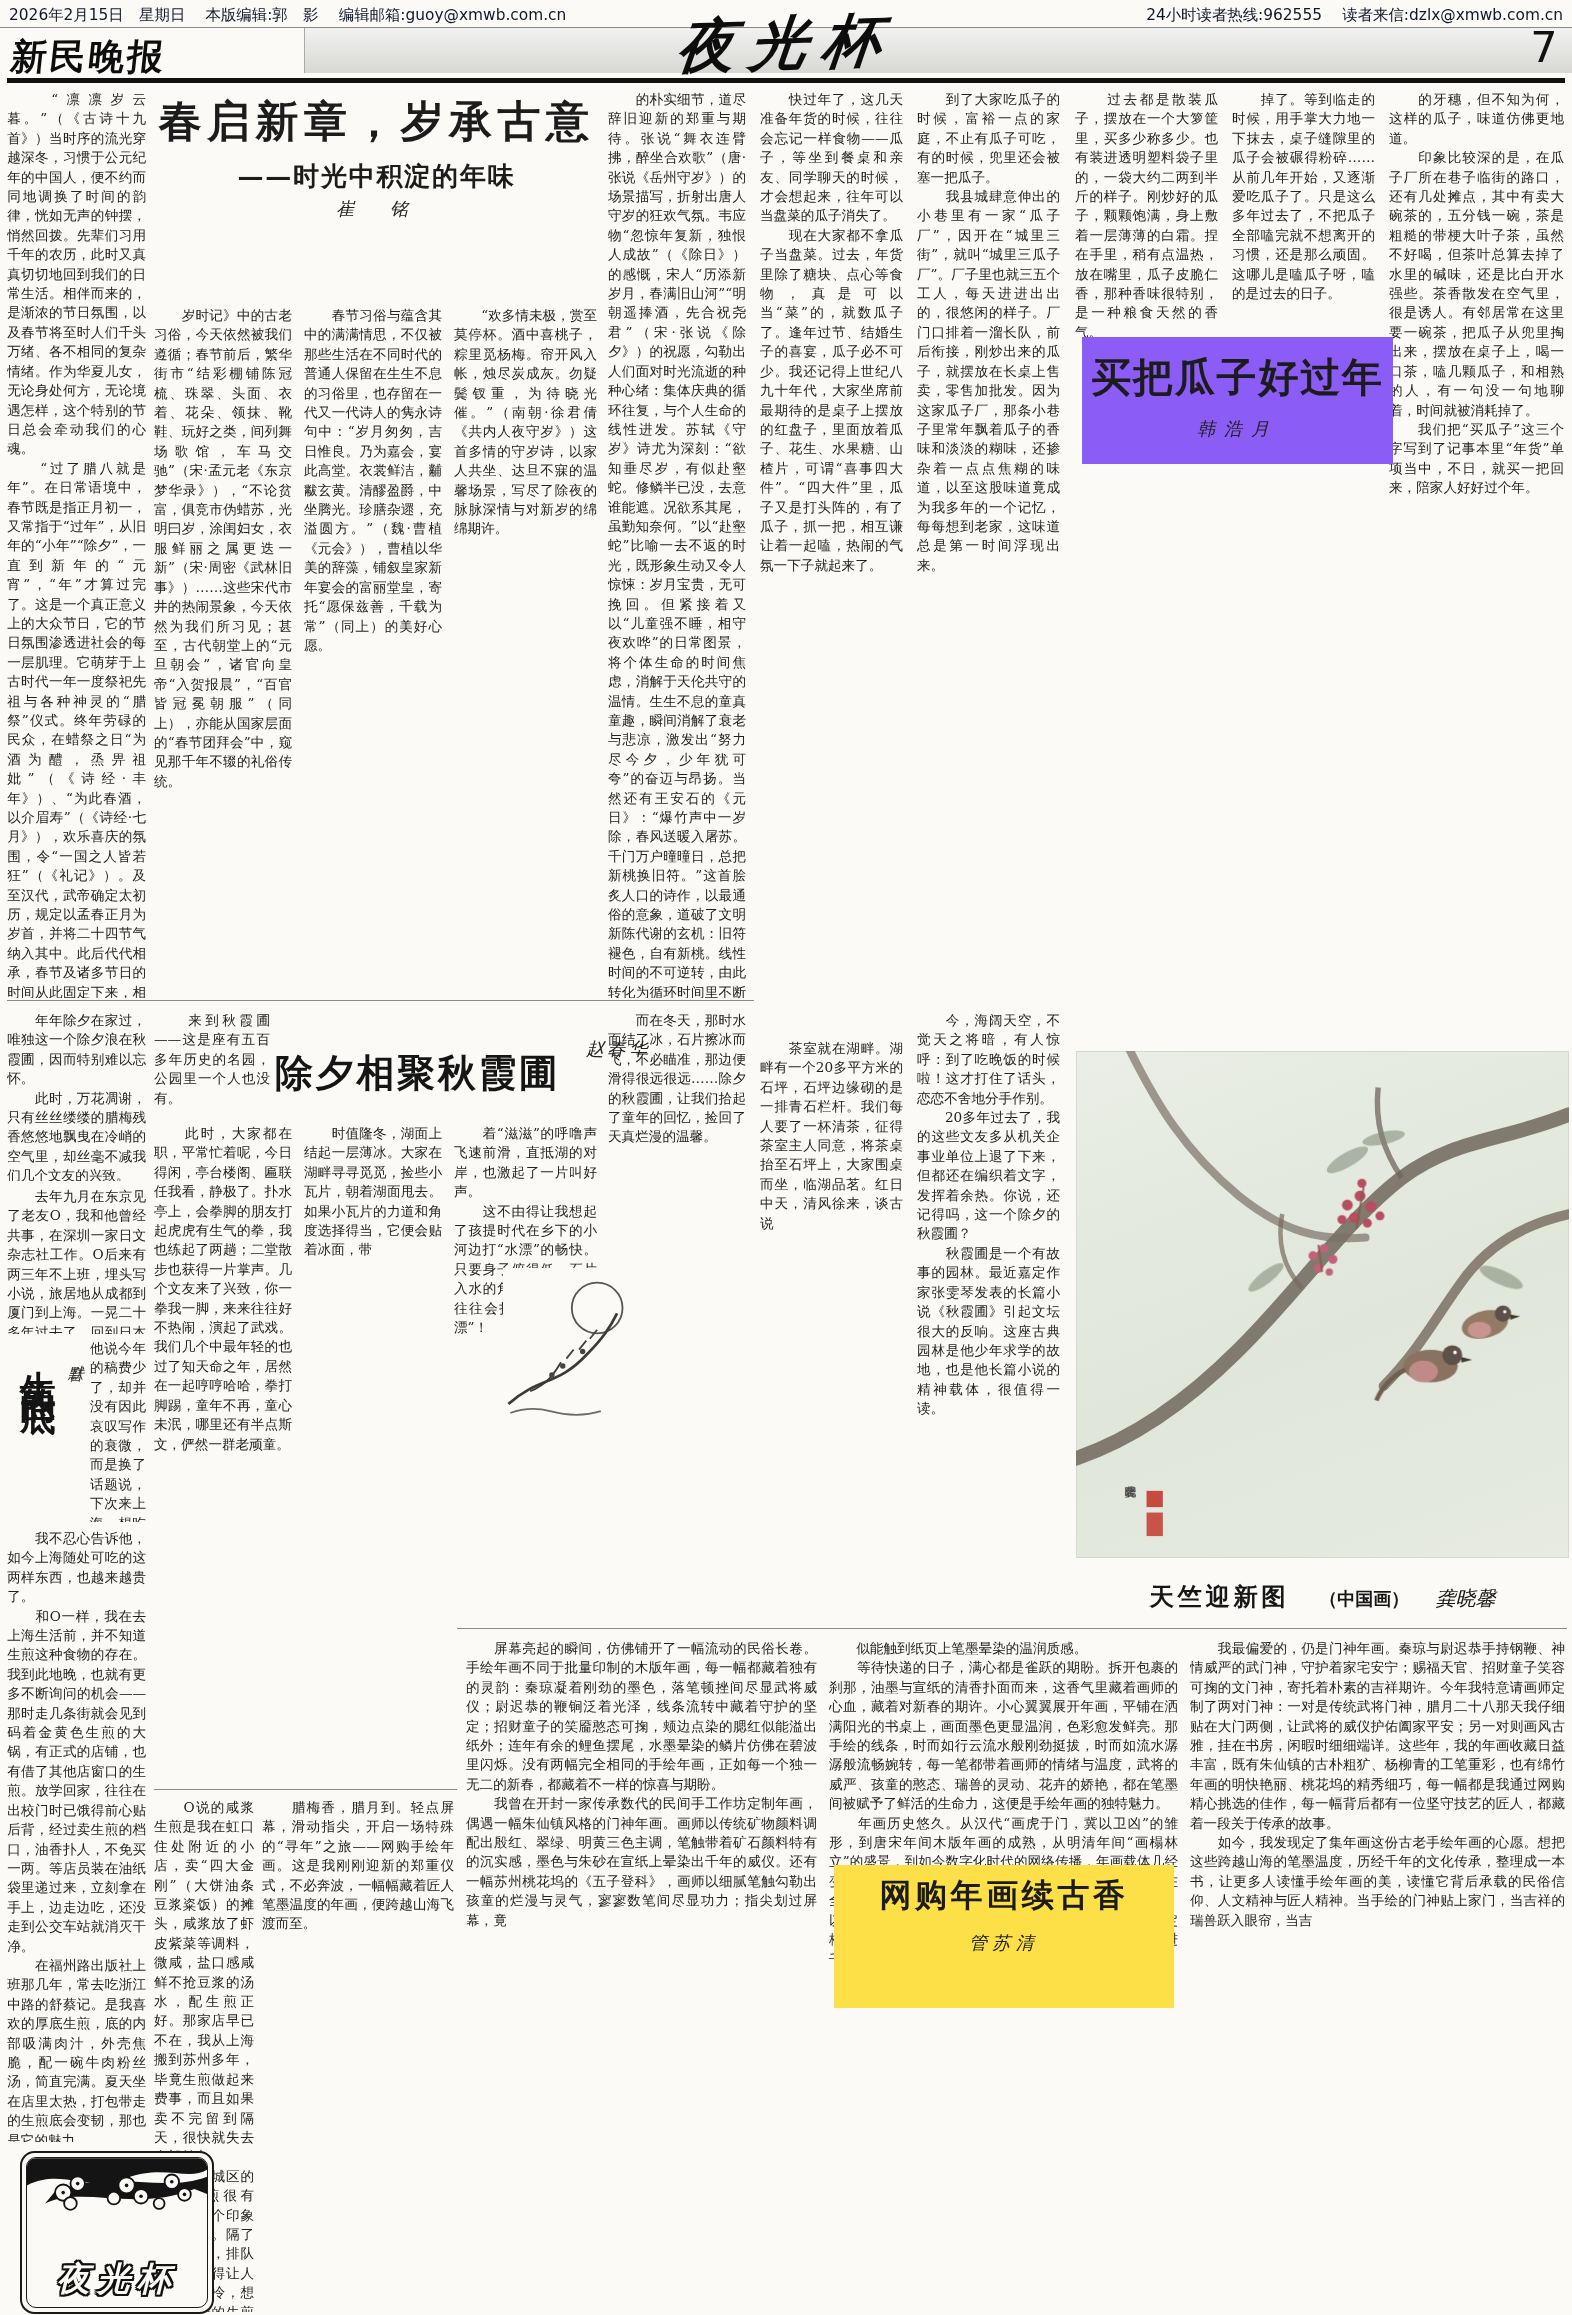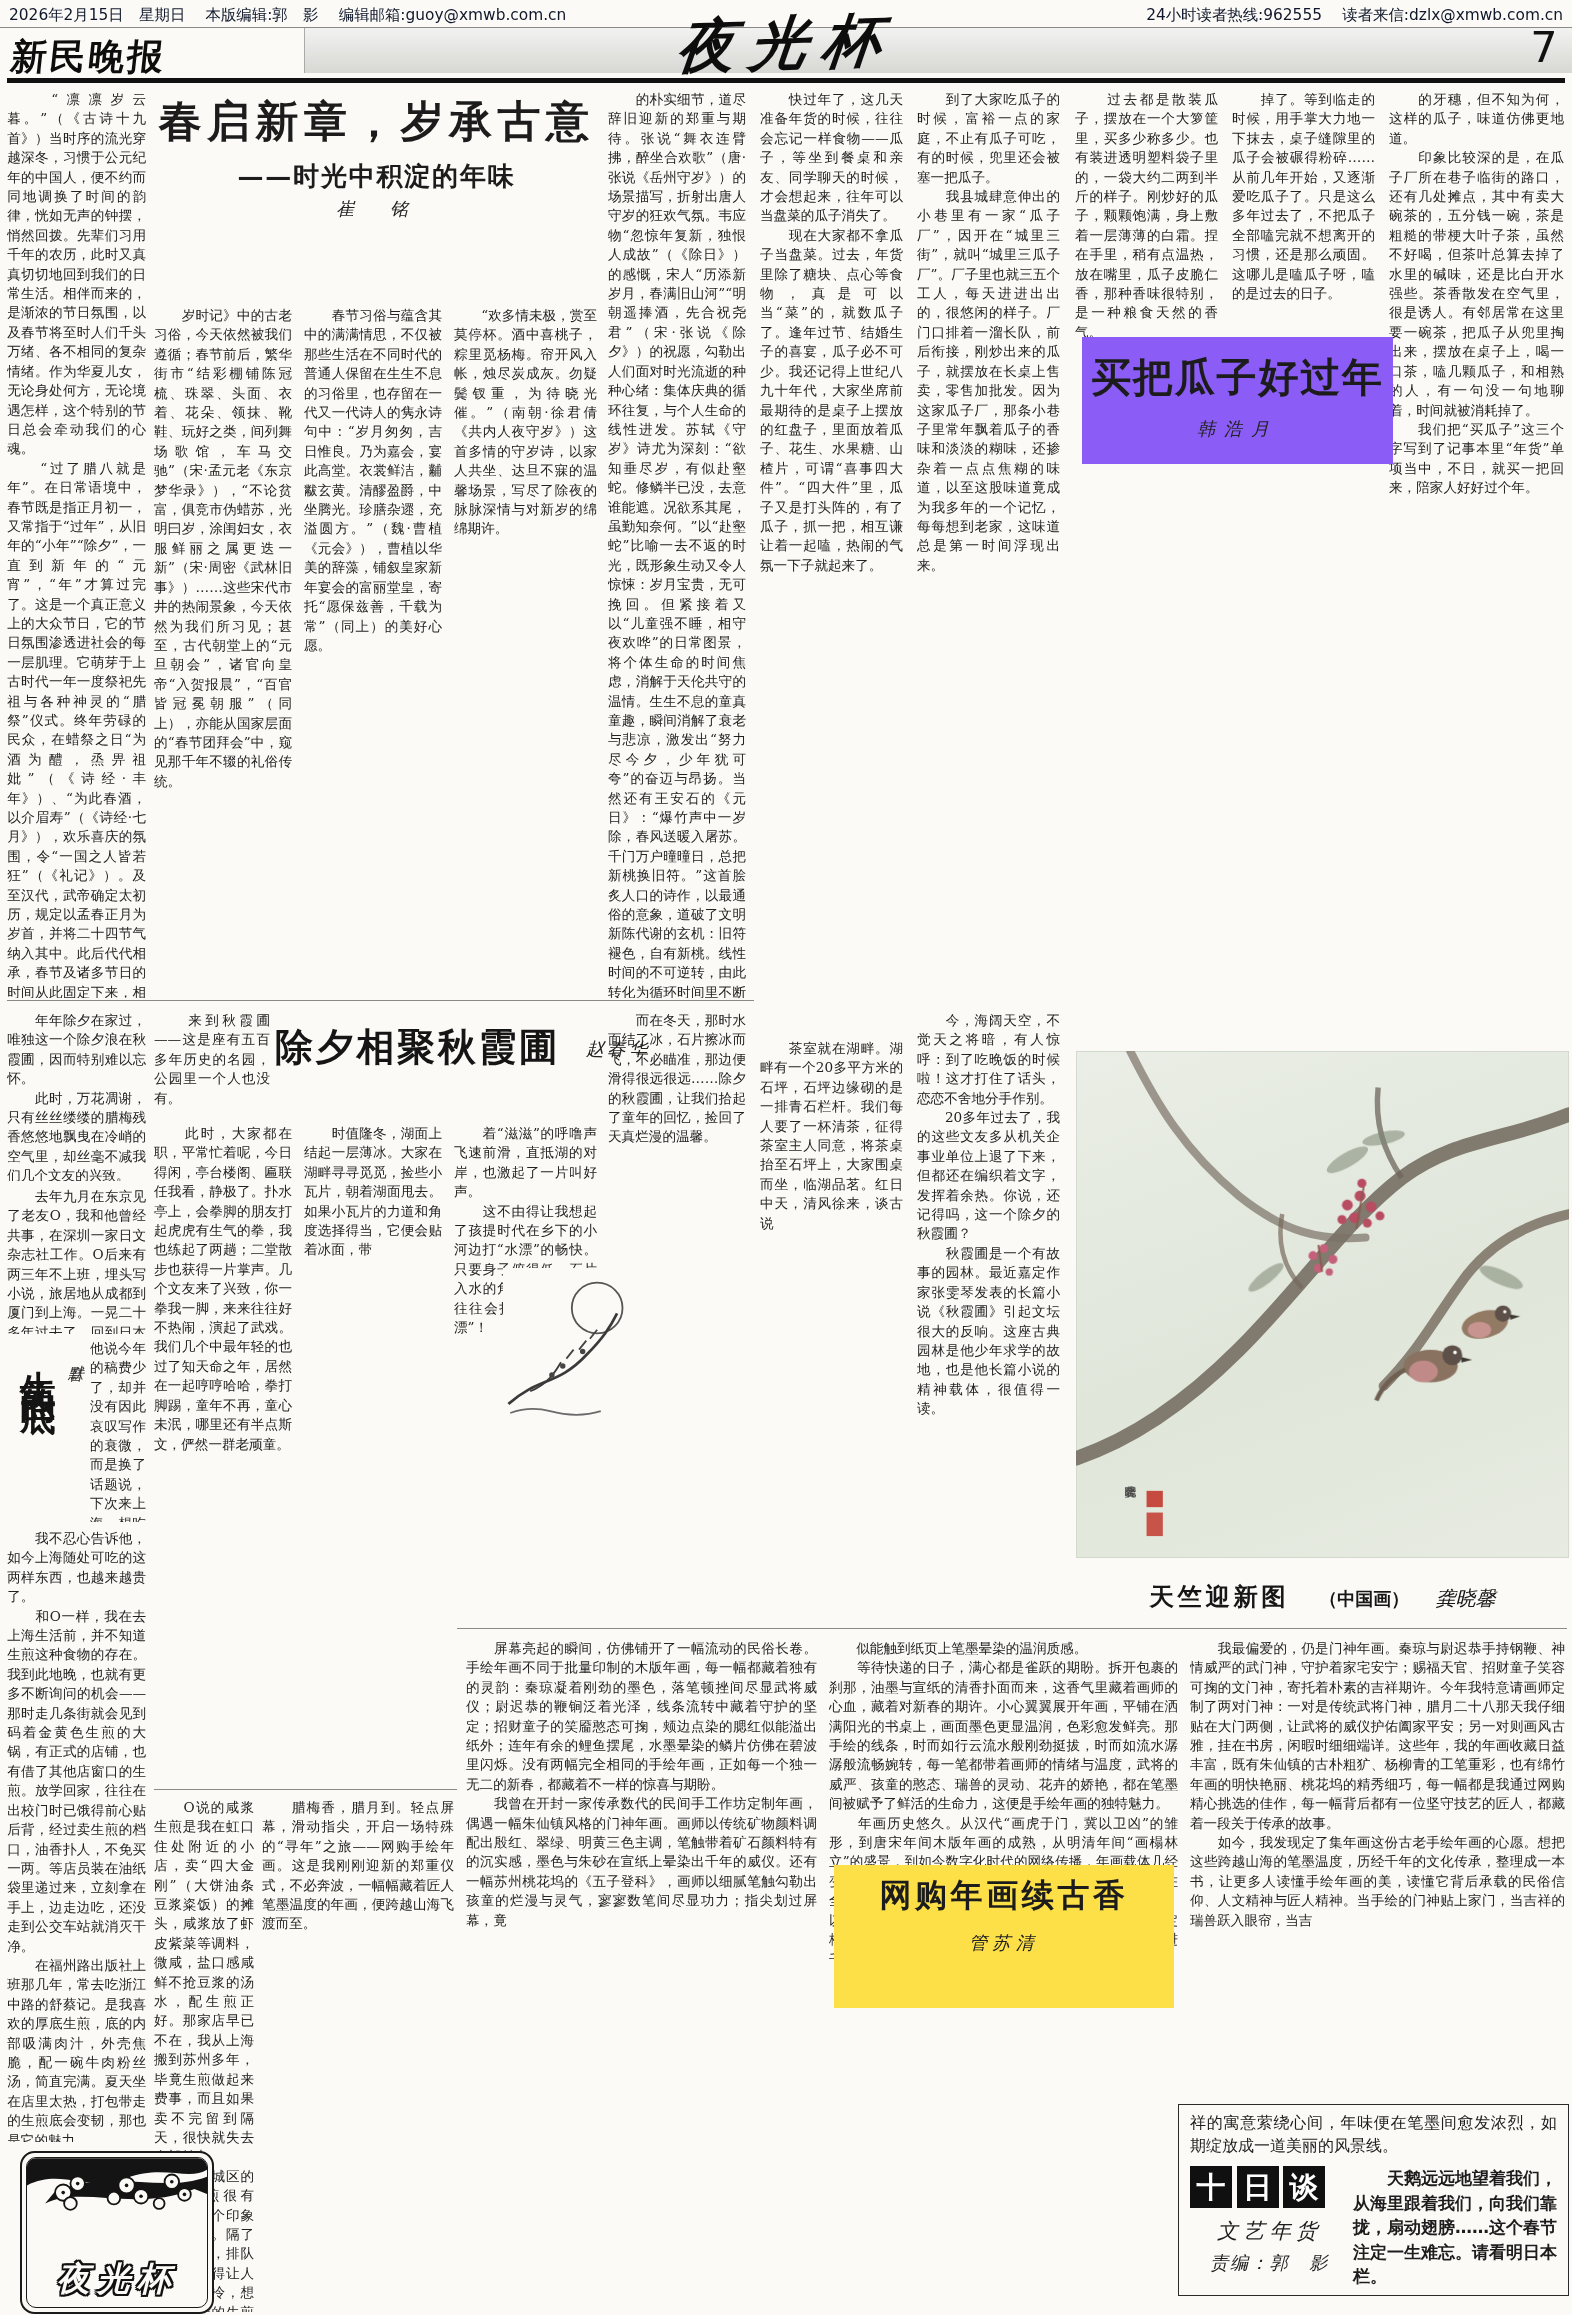--- a/index.html
+++ b/index.html
@@ -105,21 +105,21 @@
   <div class="h-guazi" style="left:1082px;top:337px;width:311px;height:127px;">
     <div class="t" style="margin-top:12.7px;">买把瓜子好过年</div>
     <div class="byline" style="margin-top:12.7px;">韩浩月</div>
   </div>
 
   <div class="thinrule" style="left:7.2px;top:1000px;width:747px;"></div>
 
   <div class="col" style="left:7.2px;top:1011px;width:139px;height:170px;">　　年年除夕在家过，唯独这一个除夕浪在秋霞圃，因而特别难以忘怀。
 　　此时，万花凋谢，只有丝丝缕缕的腊梅残香悠悠地飘曳在冷峭的空气里，却丝毫不减我们几个文友的兴致。</div>
   <div class="col" style="left:154px;top:1011px;width:116px;height:194px;">　　来到秋霞圃——这是座有五百多年历史的名园，公园里一个人也没有。</div>
-  <div class="h-chuxi" style="left:275px;top:1022px;text-align:center;">除夕相聚秋霞圃</div>
+  <div class="h-chuxi" style="left:275px;top:1048px;text-align:center;">除夕相聚秋霞圃</div>
   <div class="byline abs" style="left:586px;top:1037px;letter-spacing:3.6px;">赵春华</div>
   <div class="col" style="left:154px;top:1124px;width:138px;height:655px;">　　此时，大家都在职，平常忙着呢，今日得闲，亭台楼阁、匾联任我看，静极了。扑水亭上，会拳脚的朋友打起虎虎有生气的拳，我也练起了两趟；二堂散步也获得一片掌声。几个文友来了兴致，你一拳我一脚，来来往往好不热闹，演起了武戏。我们几个中最年轻的也过了知天命之年，居然在一起哼哼哈哈，拳打脚踢，童年不再，童心未泯，哪里还有半点斯文，俨然一群老顽童。</div>
   <div class="col" style="left:304px;top:1124px;width:138px;height:655px;">　　时值隆冬，湖面上结起一层薄冰。大家在湖畔寻寻觅觅，捡些小瓦片，朝着湖面甩去。如果小瓦片的力道和角度选择得当，它便会贴着冰面，带</div>
   <div class="col" style="left:454px;top:1124px;width:143px;height:494px;">　　着“滋滋”的呼噜声飞速前滑，直抵湖的对岸，也激起了一片叫好声。
 　　这不由得让我想起了孩提时代在乡下的小河边打“水漂”的畅快。只要身子俯得低，石片入水的角度选得恰当，往往会打出十几个“水漂”！</div>
   <div class="col" style="left:608px;top:1011px;width:138px;height:606px;">　　而在冬天，那时水面结了冰，石片擦冰而飞，不必瞄准，那边便滑得很远很远……除夕的秋霞圃，让我们拾起了童年的回忆，捡回了天真烂漫的温馨。</div>
   <div class="col" style="left:760px;top:1039px;width:143px;height:606px;">　　茶室就在湖畔。湖畔有一个20多平方米的石坪，石坪边缘砌的是一排青石栏杆。我们每人要了一杯清茶，征得茶室主人同意，将茶桌抬至石坪上，大家围桌而坐，临湖品茗。红日中天，清风徐来，谈古说</div>
   <div class="col" style="left:917px;top:1011px;width:143px;height:606px;">　　今，海阔天空，不觉天之将暗，有人惊呼：到了吃晚饭的时候啦！这才打住了话头，恋恋不舍地分手作别。
 　　20多年过去了，我的这些文友多从机关企事业单位上退了下来，但都还在编织着文字，发挥着余热。你说，还记得吗，这一个除夕的秋霞圃？
 　　秋霞圃是一个有故事的园林。最近嘉定作家张雯琴发表的长篇小说《秋霞圃》引起文坛很大的反响。这座古典园林是他少年求学的故地，也是他长篇小说的精神载体，很值得一读。</div>
@@ -247,28 +247,15 @@
   <div class="col" style="left:829px;top:1639px;width:349px;height:673px;">　　似能触到纸页上笔墨晕染的温润质感。
 　　等待快递的日子，满心都是雀跃的期盼。拆开包裹的刹那，油墨与宣纸的清香扑面而来，这香气里藏着画师的心血，藏着对新春的期许。小心翼翼展开年画，平铺在洒满阳光的书桌上，画面墨色更显温润，色彩愈发鲜亮。那手绘的线条，时而如行云流水般刚劲挺拔，时而如流水潺潺般流畅婉转，每一笔都带着画师的情绪与温度，武将的威严、孩童的憨态、瑞兽的灵动、花卉的娇艳，都在笔墨间被赋予了鲜活的生命力，这便是手绘年画的独特魅力。
 　　年画历史悠久。从汉代“画虎于门，冀以卫凶”的雏形，到唐宋年间木版年画的成熟，从明清年间“画榻林立”的盛景，到如今数字化时代的网络传播，年画载体几经变迁，承载的美好祈愿与文化基因从未改变。那些分散在全国各地的民间画师，坚守着古老的技艺，以毛笔为笔，以岁月为墨，将传统故事、神话传说、民俗风情一一定格。通过网络，这些濒临失传的手艺重新焕发生机，走进千家万户的新春，增添年味。</div>
   <div class="h-wg" style="left:834px;top:1865px;width:340px;height:134px;">
     <div class="t">网购年画续古香</div>
     <div class="byline" style="margin-top:12.7px;letter-spacing:5.4px;">管苏清</div>
   </div>
   <div class="col" style="left:1190px;top:1639px;width:375px;height:458px;">　　我最偏爱的，仍是门神年画。秦琼与尉迟恭手持钢鞭、神情威严的武门神，守护着家宅安宁；赐福天官、招财童子笑容可掬的文门神，寄托着朴素的吉祥期许。今年我特意请画师定制了两对门神：一对是传统武将门神，腊月二十八那天我仔细贴在大门两侧，让武将的威仪护佑阖家平安；另一对则画风古雅，挂在书房，闲暇时细细端详。这些年，我的年画收藏日益丰富，既有朱仙镇的古朴粗犷、杨柳青的工笔重彩，也有绵竹年画的明快艳丽、桃花坞的精秀细巧，每一幅都是我通过网购精心挑选的佳作，每一幅背后都有一位坚守技艺的匠人，都藏着一段关于传承的故事。
 　　如今，我发现定了集年画这份古老手绘年画的心愿。想把这些跨越山海的笔墨温度，历经千年的文化传承，整理成一本书，让更多人读懂手绘年画的美，读懂它背后承载的民俗信仰、人文精神与匠人精神。当手绘的门神贴上家门，当吉祥的瑞兽跃入眼帘，当吉</div>
 
-  <div class="cluster" style="left:1178px;top:2104px;width:391px;height:192px;">
-    <div class="closing">祥的寓意萦绕心间，年味便在笔墨间愈发浓烈，如期绽放成一道美丽的风景线。</div>
-    <div style="display:flex;margin-top:9px;">
-      <div style="width:161px;">
-        <div>
-          <span class="sq">十</span><span class="sq">日</span><span class="sq">谈</span>
-        </div>
-        <div class="series">文艺年货</div>
-        <div class="edline">责编：郭　影</div>
-      </div>
-      <div class="teaser" style="width:206px;margin-left:3.6px;">　　天鹅远远地望着我们，从海里跟着我们，向我们靠拢，扇动翅膀……这个春节注定一生难忘。请看明日本栏。</div>
-    </div>
-  </div>
 
 </div>
 
 
 </body></html>

